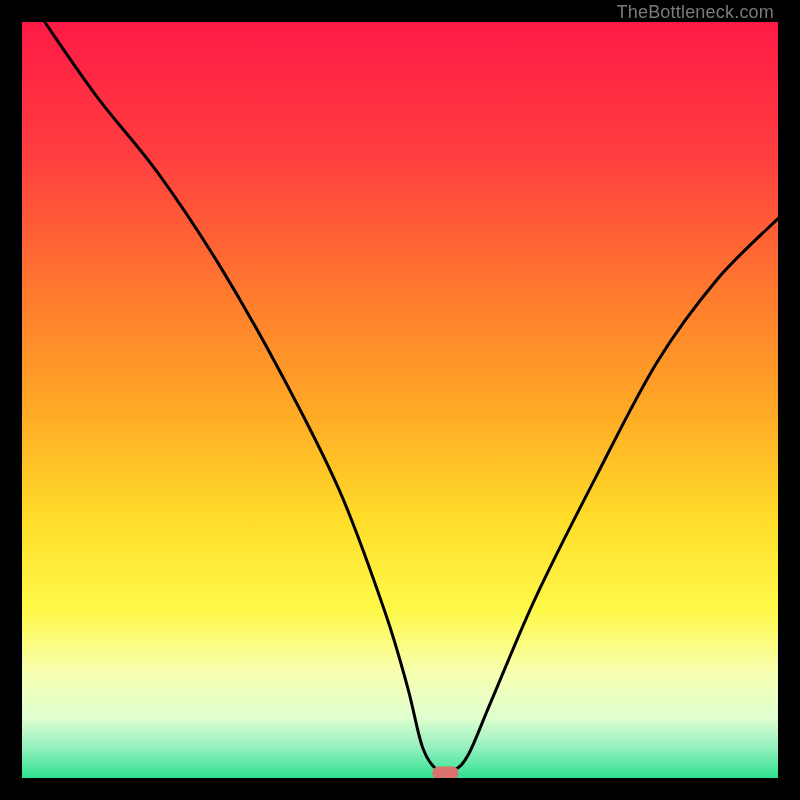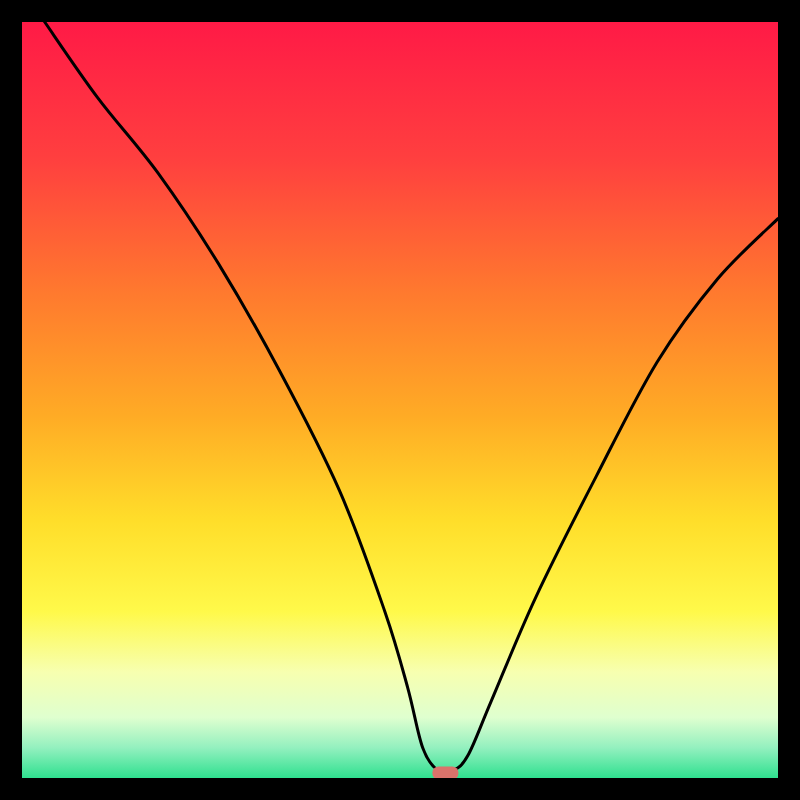--- a/index.html
+++ b/index.html
@@ -30,20 +30,21 @@
     color: #7a7a7a;
     font-weight: 500;
     letter-spacing: 0.2px;
   }
   svg { display: block; }
 </style>
 </head>
 <body>
 
 <div class="frame">
+  <div class="watermark">TheBottleneck.com</div>
   <svg class="plot" viewBox="0 0 756 756" preserveAspectRatio="none">
     <defs>
       <linearGradient id="bg-grad" x1="0" y1="0" x2="0" y2="1">
           <stop offset="0%" stop-color="#ff1a46"></stop>
           <stop offset="18%" stop-color="#ff3f3f"></stop>
           <stop offset="36%" stop-color="#ff7a2e"></stop>
           <stop offset="52%" stop-color="#ffab25"></stop>
           <stop offset="66%" stop-color="#ffde2a"></stop>
           <stop offset="78%" stop-color="#fff94a"></stop>
           <stop offset="86%" stop-color="#f7ffb0"></stop>

